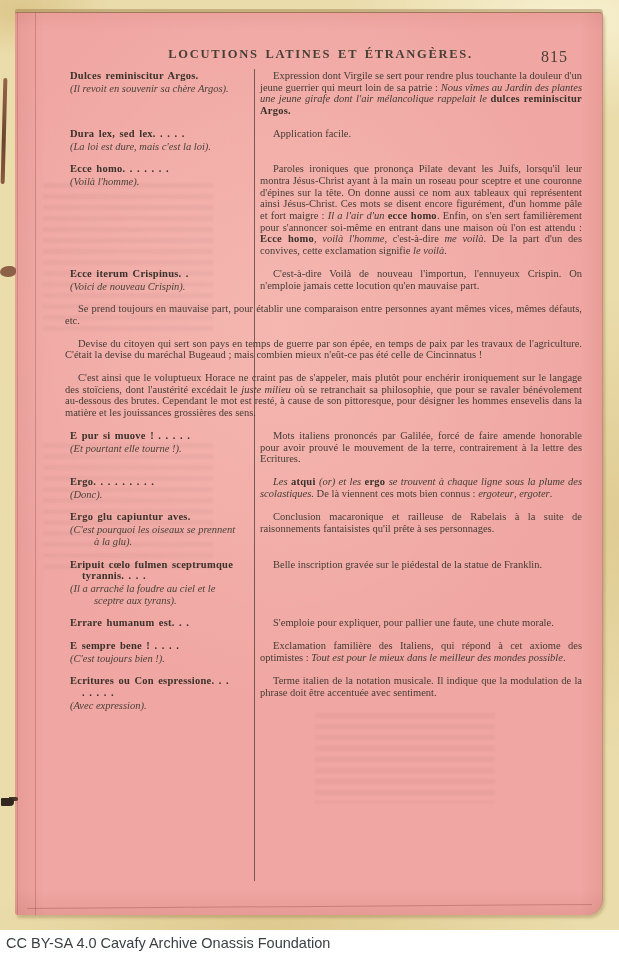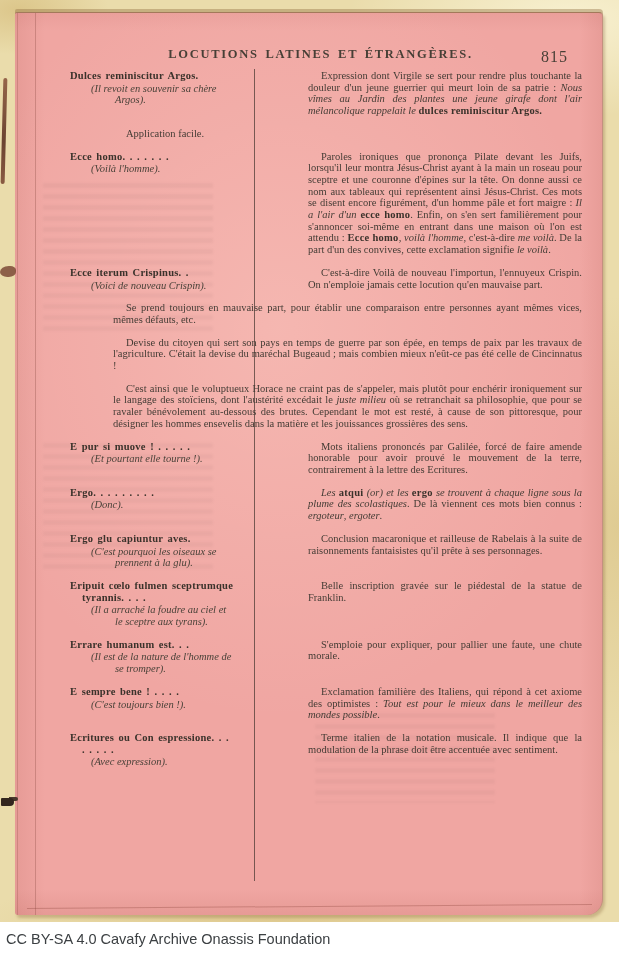--- a/index.html
+++ b/index.html
@@ -59,30 +59,30 @@
   }
   .page-number { position: absolute; right: 14px; top: 1px; font-size: 16px; letter-spacing: 1px; color: #473f36; }
 
   .vrule { position: absolute; left: 239px; top: 56px; height: 812px; width: 1px;
     background: rgba(70,55,48,0.72); }
 
   .entries { position: absolute; top: 57px; left: 44px; right: 20px;
     font-size: 10.5px; line-height: 11.7px; }
   .row { display: flex; align-items: flex-start; margin-bottom: 11px; }
   .cell-left  { flex: none; width: 195px; padding-left: 11px; padding-right: 18px; }
-  .cell-right { flex: 1; padding-left: 6px; min-width: 0; margin-left: 48px; }
+  .cell-right { flex: 1; padding-left: 6px; min-width: 0; }
   .term  { font-weight: bold; padding-left: 12px; text-indent: -12px;
            letter-spacing: 0.25px; word-spacing: 1.5px; color: #3a322b; }
-  .trans { font-style: italic; padding-left: 24px; text-indent: -24px; margin-top: 1px; color: #4a4239; margin-left: 21px; }
+  .trans { font-style: italic; padding-left: 24px; text-indent: -24px; margin-top: 1px; color: #4a4239; }
   .def   { text-align: justify; text-indent: 13px; color: #443c35; }
   .seg-b { font-weight: bold; letter-spacing: 0.25px; color: #3a322b; }
   .seg-i { font-style: italic; }
 
   .license-bar {
-    position: absolute; left: 0; right: 0; bottom: 0; height: 34px;
+    position: absolute; left: 0; right: 0; bottom: 0; height: 26px;
     background: var(--footer-bg, #ffffff);
     display: flex; align-items: center; padding-left: 6px;
     font-family: "Liberation Sans", "DejaVu Sans", sans-serif;
     font-size: 14.5px; color: var(--footer-text, #3c4043);
     z-index: 6;
   }
 </style>
 </head>
 <body style="background-color: rgb(234, 220, 171);">
 
@@ -106,20 +106,24 @@
     <div class="cell-left">
       <div class="term"><span class="seg-b">Dulces reminiscitur Argos.</span></div>
       <div class="trans">(Il revoit en souvenir sa chère Argos).</div>
     </div>
     <div class="cell-right">
       <div class="def"><span class="seg-n">Expression dont Virgile se sert pour rendre plus touchante la douleur d'un jeune guerrier qui meurt loin de sa patrie : </span><span class="seg-i">Nous vîmes au Jardin des plantes une jeune girafe dont l'air mélancolique rappelait le </span><span class="seg-b">dulces reminiscitur Argos.</span></div>
     </div>
   </div>
 
   <div class="row">
+    <div class="cell-left">
+      <div class="term"><span class="seg-b">Dura lex, sed lex. . . . .</span></div>
+      <div class="trans">(La loi est dure, mais c'est la loi).</div>
+    </div>
     <div class="cell-right">
       <div class="def"><span class="seg-n">Application facile.</span></div>
     </div>
   </div>
 
   <div class="row">
     <div class="cell-left">
       <div class="term"><span class="seg-b">Ecce homo. . . . . . .</span></div>
       <div class="trans">(Voilà l'homme).</div>
     </div>
@@ -192,21 +196,20 @@
       <div class="trans">(Il a arraché la foudre au ciel et le sceptre aux tyrans).</div>
     </div>
     <div class="cell-right">
       <div class="def"><span class="seg-n">Belle inscription gravée sur le piédestal de la statue de Franklin.</span></div>
     </div>
   </div>
 
   <div class="row">
     <div class="cell-left">
       <div class="term"><span class="seg-b">Errare humanum est. . .</span></div>
-      <div class="trans">(Il est de la nature de l'homme de se tromper).</div>
     </div>
     <div class="cell-right">
       <div class="def"><span class="seg-n">S'emploie pour expliquer, pour pallier une faute, une chute morale.</span></div>
     </div>
   </div>
 
   <div class="row">
     <div class="cell-left">
       <div class="term"><span class="seg-b">E sempre bene ! . . . .</span></div>
       <div class="trans">(C'est toujours bien !).</div>

